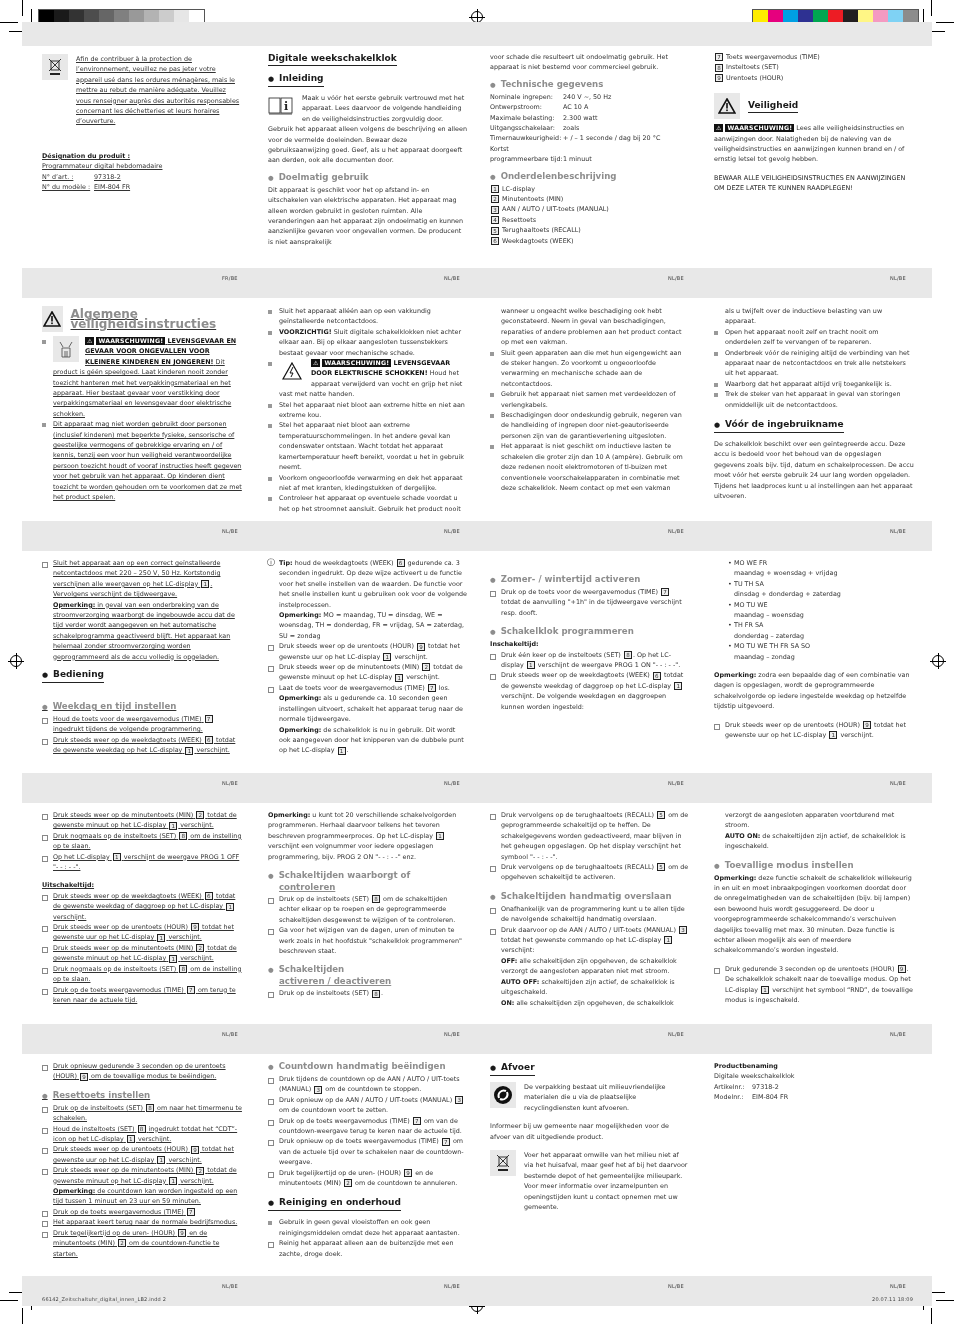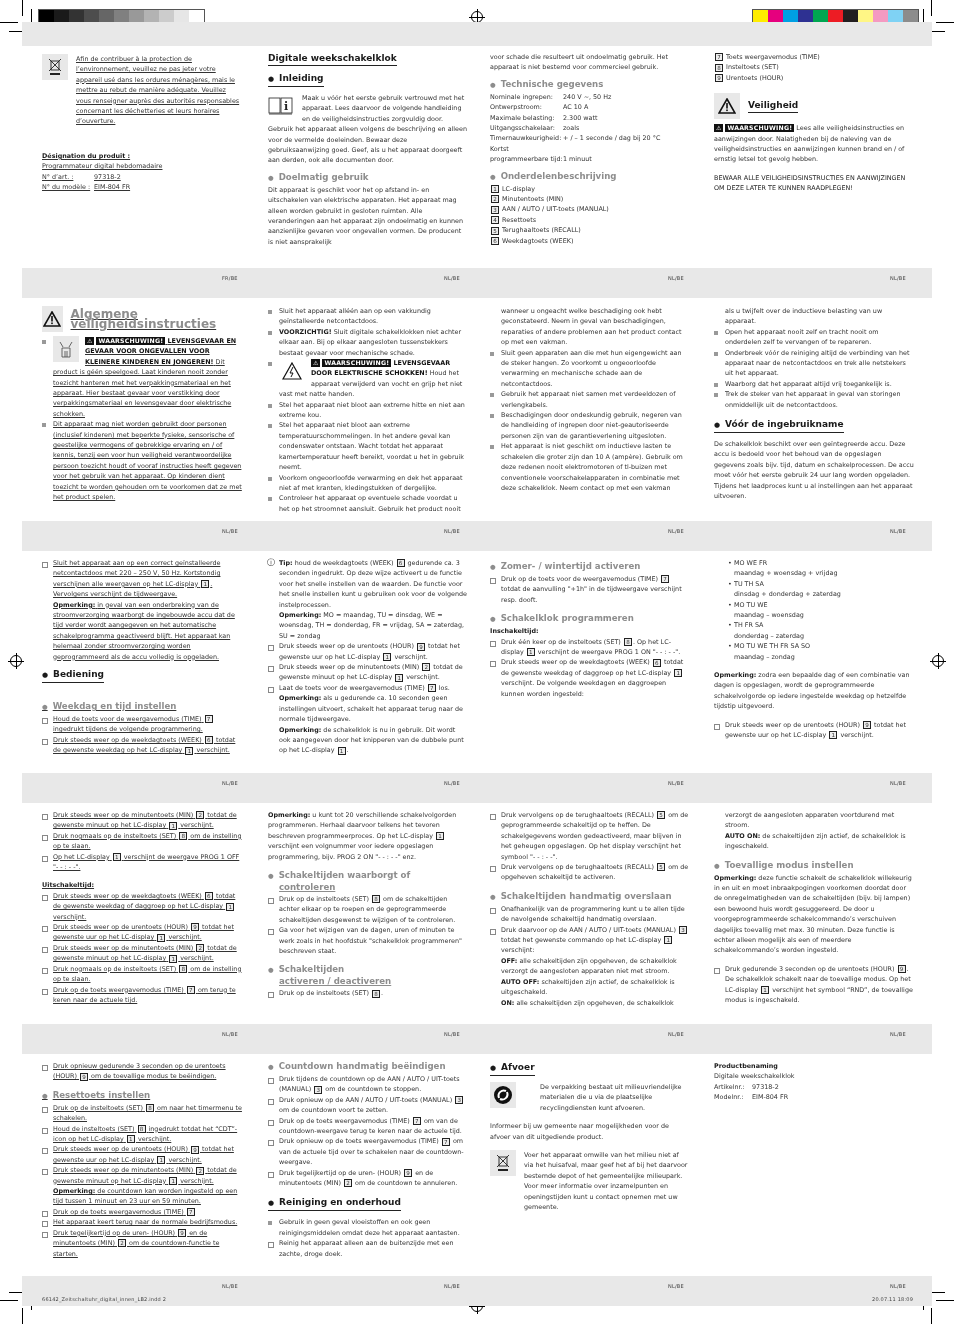--- a/index.html
+++ b/index.html
@@ -317,21 +317,21 @@
     <ul class="bx">
       <li><span>Druk steeds weer op de urentoets (HOUR)</span> <span class="num">9</span> <span>totdat het gewenste uur op het LC-display</span> <span class="num">1</span> <span>verschijnt.</span></li>
       <li><span>Druk steeds weer op de minutentoets (MIN)</span> <span class="num">2</span> <span>totdat de gewenste minuut op het LC-display</span> <span class="num">1</span> <span>verschijnt.</span></li>
       <li><span>Laat de toets voor de weergavemodus (TIME)</span> <span class="num">7</span> <span>los.</span><br>
         <b>Opmerking:</b> <span>als u gedurende ca. 10 seconden geen instellingen uitvoert, schakelt het apparaat terug naar de normale tijdweergave.</span><br>
         <b>Opmerking:</b> <span>de schakelklok is nu in gebruik. Dit wordt ook aangegeven door het knipperen van de dubbele punt op het LC-display</span> <span class="num">1</span><span>.</span></li>
     </ul>
   </div>
 
   <div class="col c3">
-    <div class="h2" style="margin-top:3px;"><span>Zomer- / wintertijd activeren</span></div>
+    <div class="h2" style="margin-top:16px;"><span>Zomer- / wintertijd activeren</span></div>
     <ul class="bx">
       <li><span>Druk op de toets voor de weergavemodus (TIME)</span> <span class="num">7</span> <span>totdat de aanvulling "+1h" in de tijdweergave verschijnt resp. dooft.</span></li>
     </ul>
     <div class="h2" style="margin-top:8px;"><span>Schakelklok programmeren</span></div>
     <p><b>Inschakeltijd:</b></p>
     <ul class="bx">
       <li><span>Druk één keer op de insteltoets (SET)</span> <span class="num">8</span><span>. Op het LC-display</span> <span class="num">1</span> <span>verschijnt de weergave PROG 1 ON "- - : - -".</span></li>
       <li><span>Druk steeds weer op de weekdagtoets (WEEK)</span> <span class="num">6</span> <span>totdat de gewenste weekdag of daggroep op het LC-display</span> <span class="num">1</span> <span>verschijnt. De volgende weekdagen en daggroepen kunnen worden ingesteld:</span>
       </li>
     </ul>
@@ -444,21 +444,21 @@
     <ul class="sq">
       <li>Gebruik in geen geval vloeistoffen en ook geen reinigingsmiddelen omdat deze het apparaat aantasten.</li>
     </ul>
     <ul class="bx">
       <li>Reinig het apparaat alleen aan de buitenzijde met een zachte, droge doek.</li>
     </ul>
   </div>
 
   <div class="col c3">
     <div class="h1 bul">Afvoer</div>
-    <div style="display:flex;gap:24px;">
+    <div style="display:flex;gap:8px;">
       <div class="iconbox" style="width:26px;height:26px;flex:none;">
         <svg width="20" height="20" viewBox="0 0 20 20">
             <circle cx="10" cy="10" r="9" fill="#111"></circle>
             <path d="M6 13 C4 8 9 4 13 6" fill="none" stroke="#fff" stroke-width="2"></path>
             <path d="M14 7 C16 12 11 16 7 14" fill="none" stroke="#fff" stroke-width="2"></path>
           </svg>
       </div>
       <p>De verpakking bestaat uit milieuvriendelijke materialen die u via de plaatselijke recyclingdiensten kunt afvoeren.</p>
     </div>
     <div class="sp"></div>

